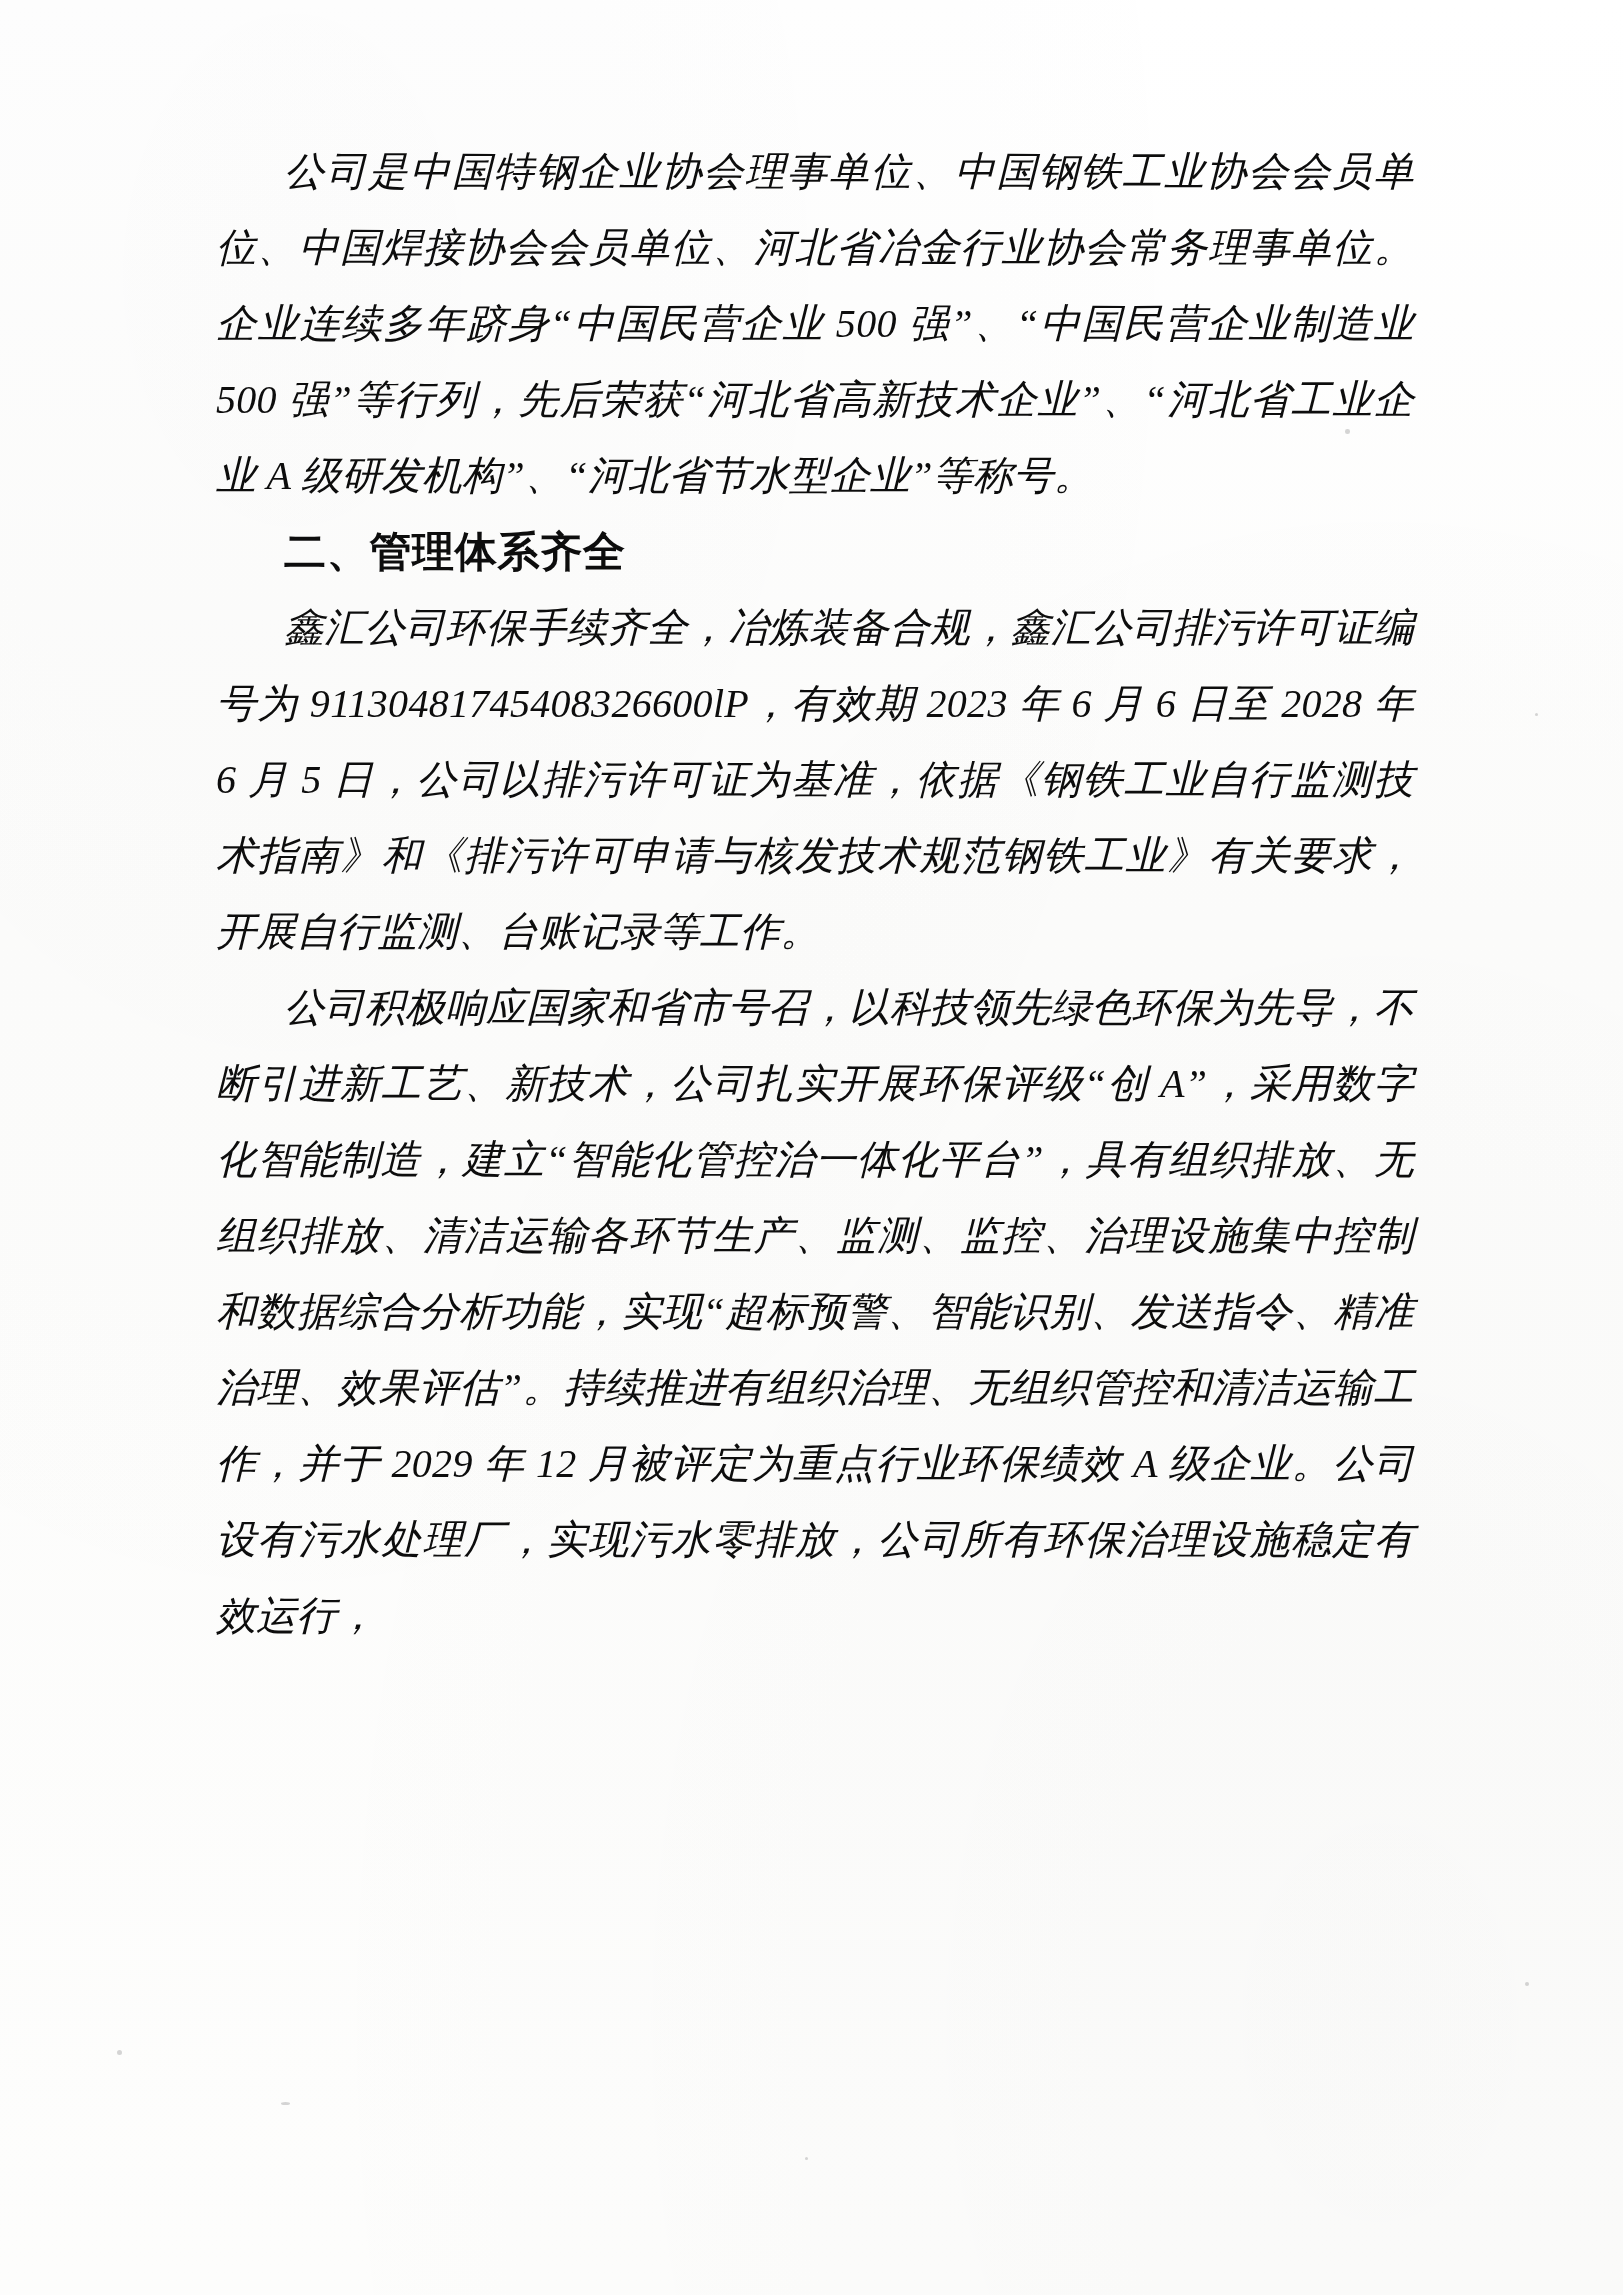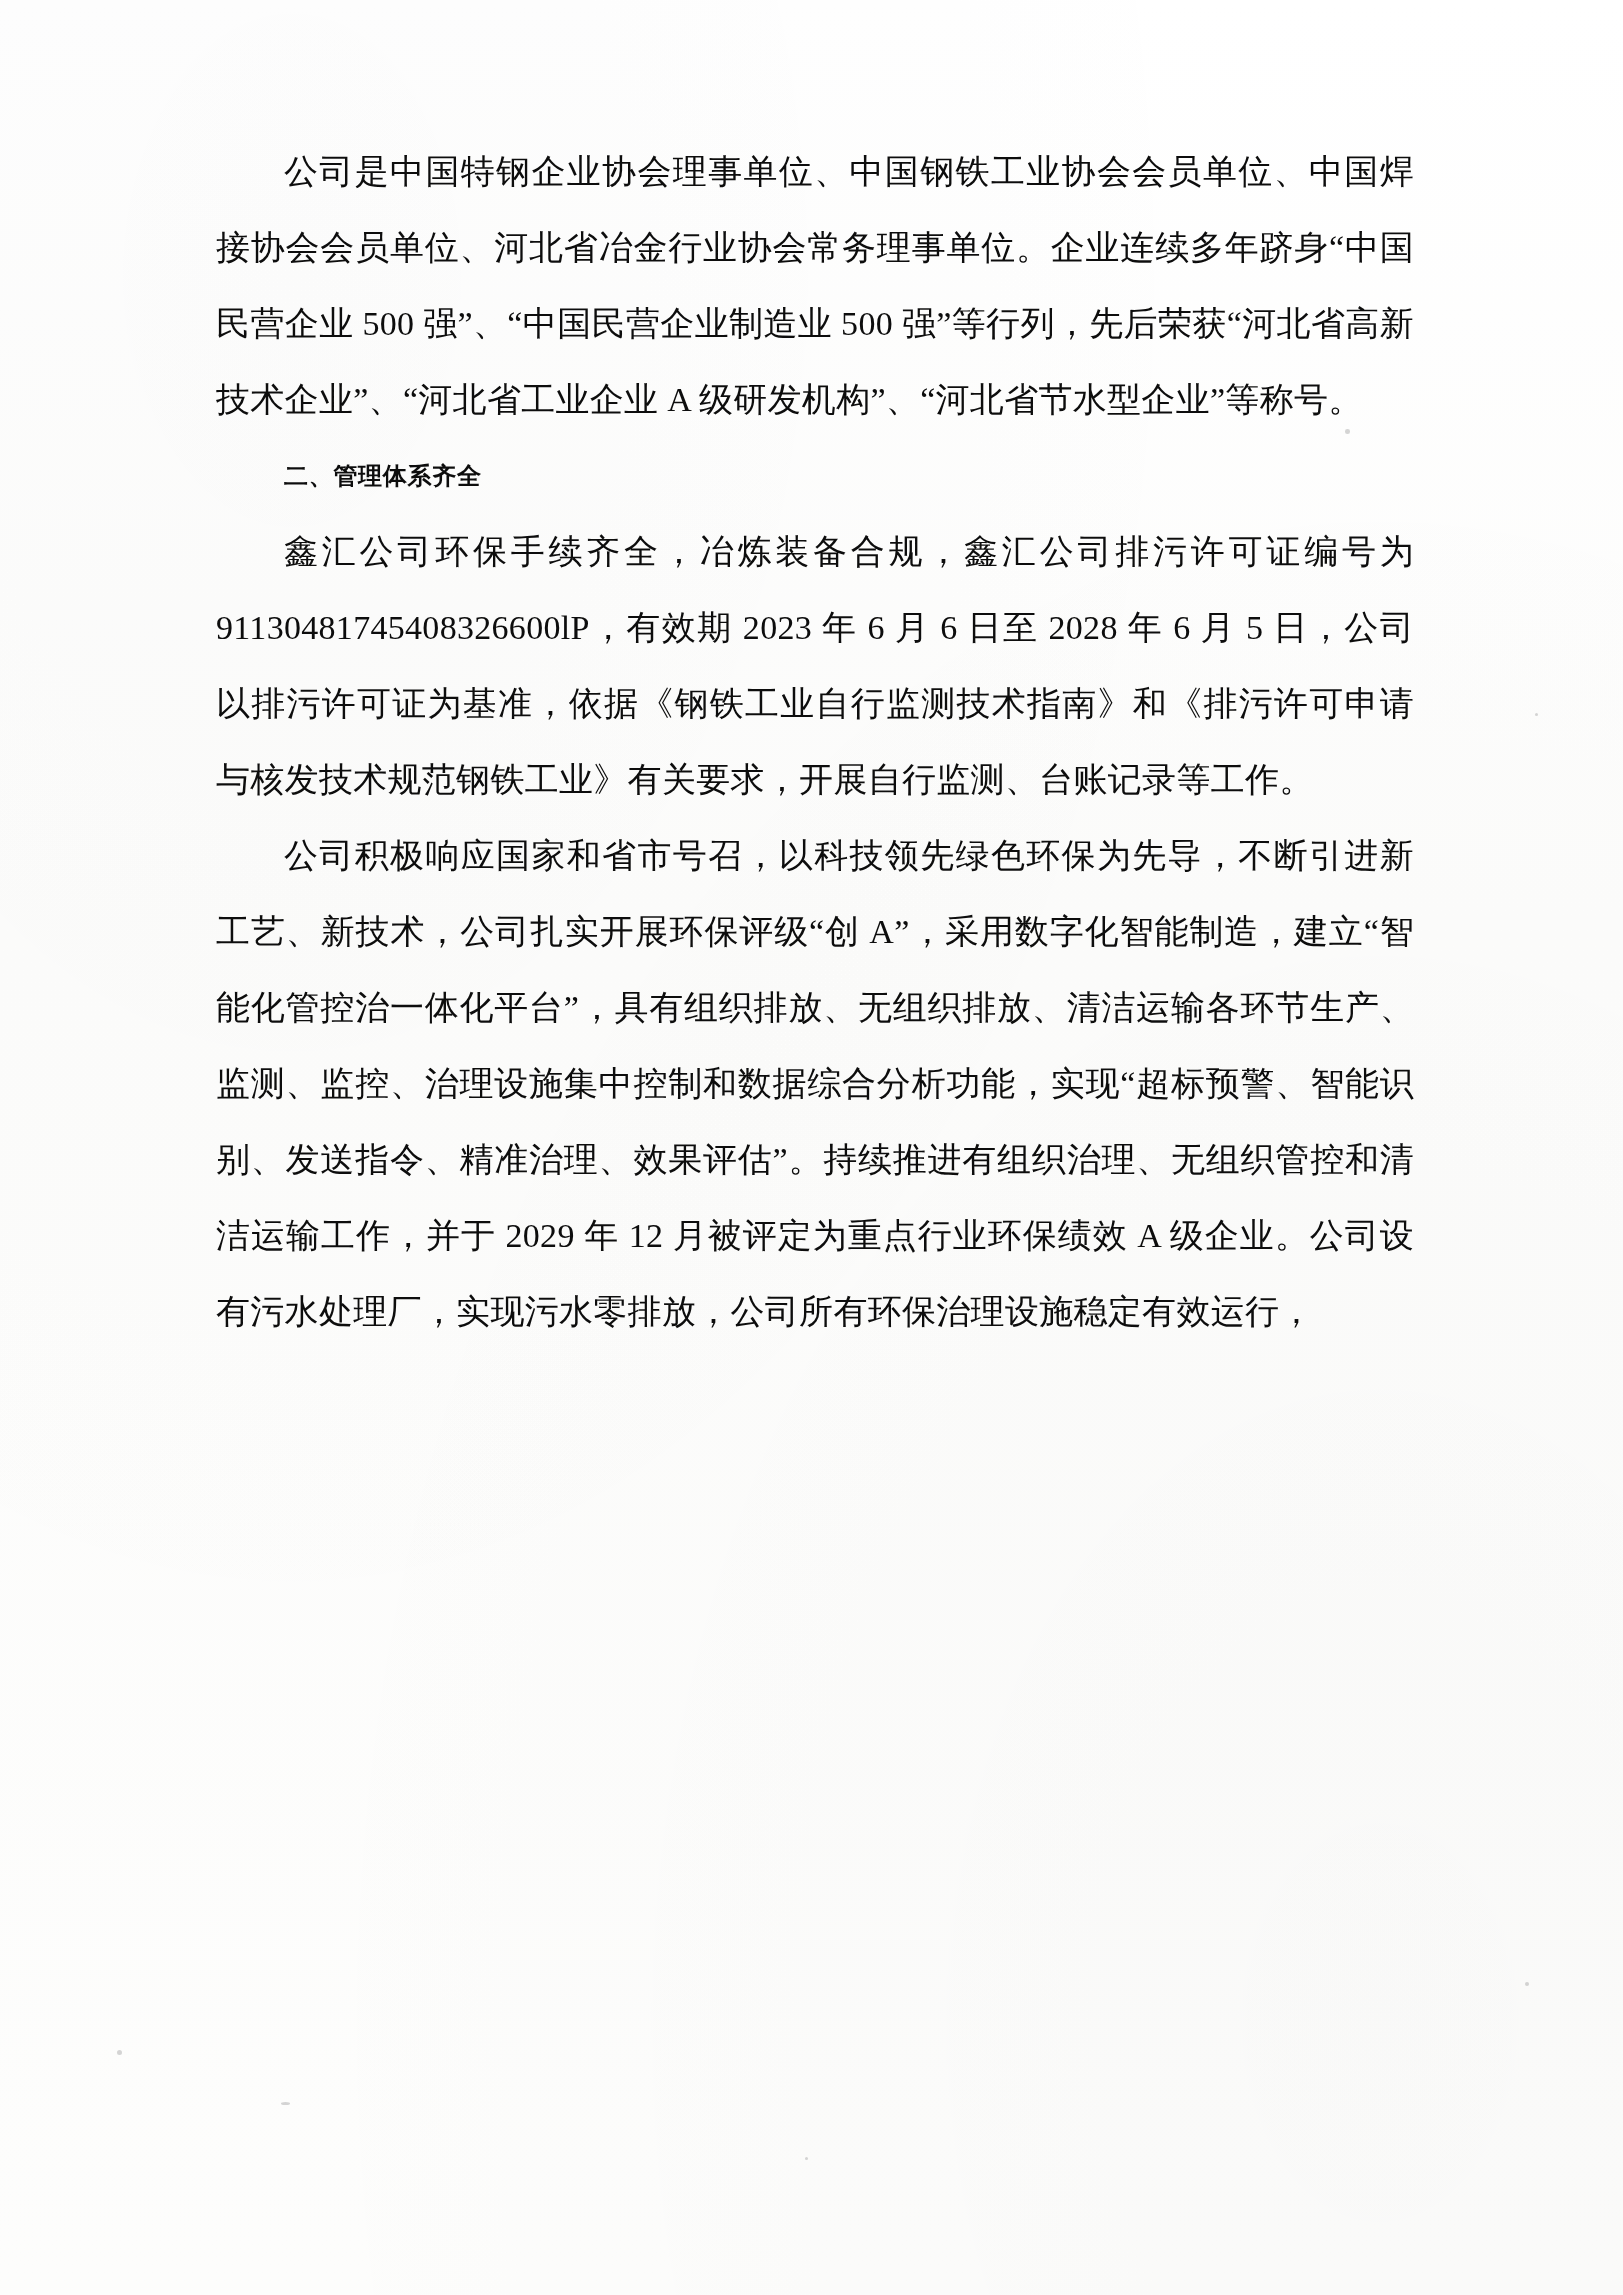--- a/index.html
+++ b/index.html
@@ -34,33 +34,34 @@
     pointer-events: none;
   }
   .content {
     position: absolute;
     left: 216px;
     top: 134px;
     width: 1198px;
   }
   p.para {
     margin: 0 0 0px 0;
-    font-size: 34px;
+    font-size: 40px;
     line-height: 76px;
     text-align: justify;
     text-justify: inter-ideograph;
     letter-spacing: 0.3px;
     text-indent: 0;
+    font-style: italic;
   }
   p.para.indent {
     text-indent: 68px;
   }
   h2.heading {
     margin: 0;
-    font-size: 24px;
+    font-size: 42px;
     line-height: 76px;
     font-weight: bold;
     font-family: "Liberation Sans", "DejaVu Sans", sans-serif;
     text-indent: 68px;
     letter-spacing: 0.7px;
   }
   
   .speck {
     position: absolute;
     background: rgba(120,120,120,0.30);

